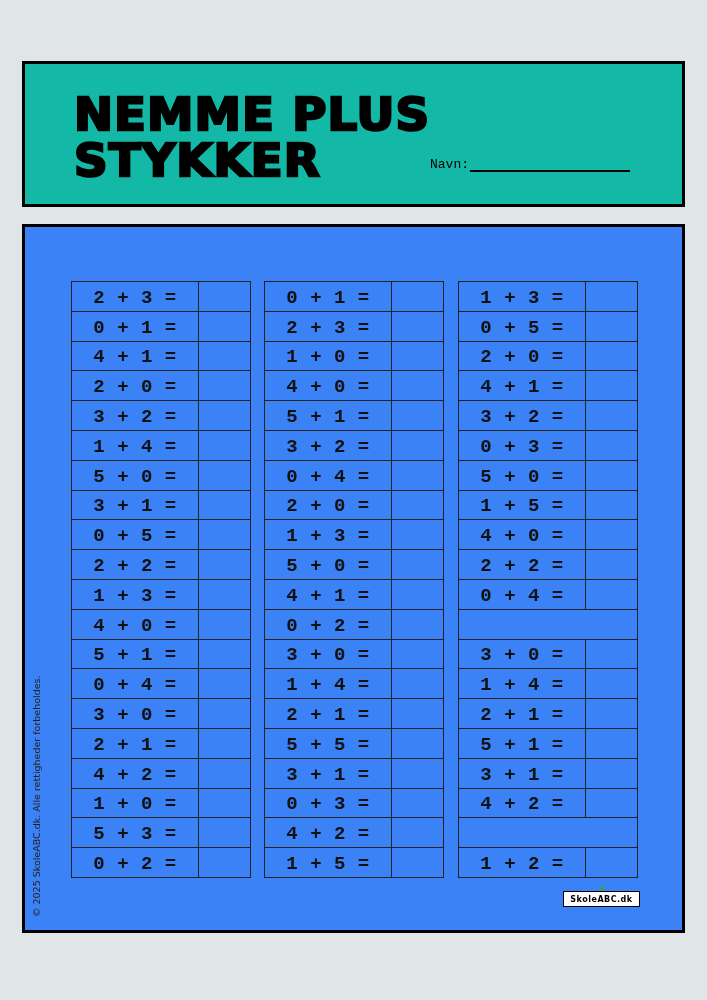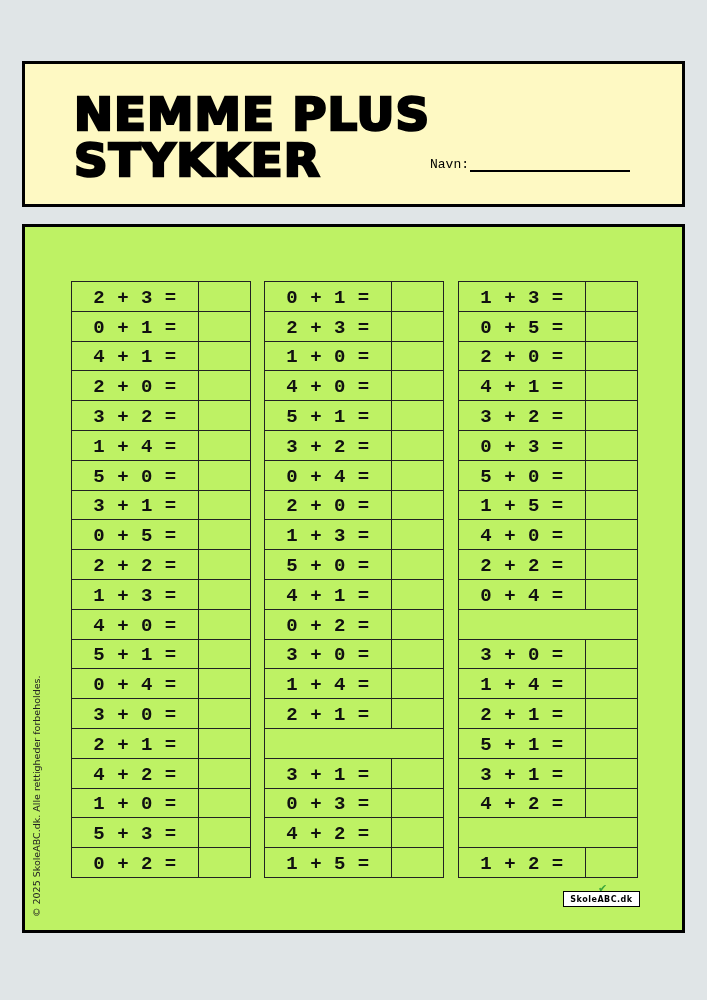--- a/index.html
+++ b/index.html
@@ -6,21 +6,21 @@
   body {
     width: 707px; height: 1000px;
     background: #e0e5e7;
     position: relative;
     overflow: hidden;
     font-family: "Liberation Sans", sans-serif;
   }
   .header-box {
     position: absolute; left: 22px; top: 61px;
     width: 657px; height: 140px;
-    background: #fef9c3; border: 3px solid #000;
+    background: #14b8a6; border: 3px solid #000;
   }
   .title {
     position: absolute; left: 49px; top: 28px;
     font-family: "DejaVu Sans", sans-serif;
     font-weight: 900; font-size: 44px; line-height: 46px;
     letter-spacing: 1px; color: #000;
     -webkit-text-stroke: 2.5px #000;
     transform: scaleX(1.06); transform-origin: left top;
     margin: 0;
   }
@@ -33,21 +33,21 @@
     font-family: "Liberation Mono", monospace;
     font-size: 13px; color: #000;
   }
   .name-line {
     width: 160px; border-bottom: 2px solid #000;
     height: 20px; margin-left: 1px;
   }
   .main-box {
     position: absolute; left: 22px; top: 224px;
     width: 657px; height: 703px;
-    background: #bef264; border: 3px solid #000;
+    background: #3b82f6; border: 3px solid #000;
   }
   .column {
     position: absolute; top: 54px;
     width: 178px;
     border: 1px solid #222;
     border-bottom: none;
   }
   .row {
     display: flex; height: 28.8px;
     border-bottom: 1px solid #222;
@@ -233,20 +233,21 @@
       </div>
       <div class="row">
         <div class="problem">1 + 4 =</div>
         <div class="answer"></div>
       </div>
       <div class="row">
         <div class="problem">2 + 1 =</div>
         <div class="answer"></div>
       </div>
       <div class="row">
+        <div class="problem">5 + 5 =</div>
         <div class="answer"></div>
       </div>
       <div class="row">
         <div class="problem">3 + 1 =</div>
         <div class="answer"></div>
       </div>
       <div class="row">
         <div class="problem">0 + 3 =</div>
         <div class="answer"></div>
       </div>

